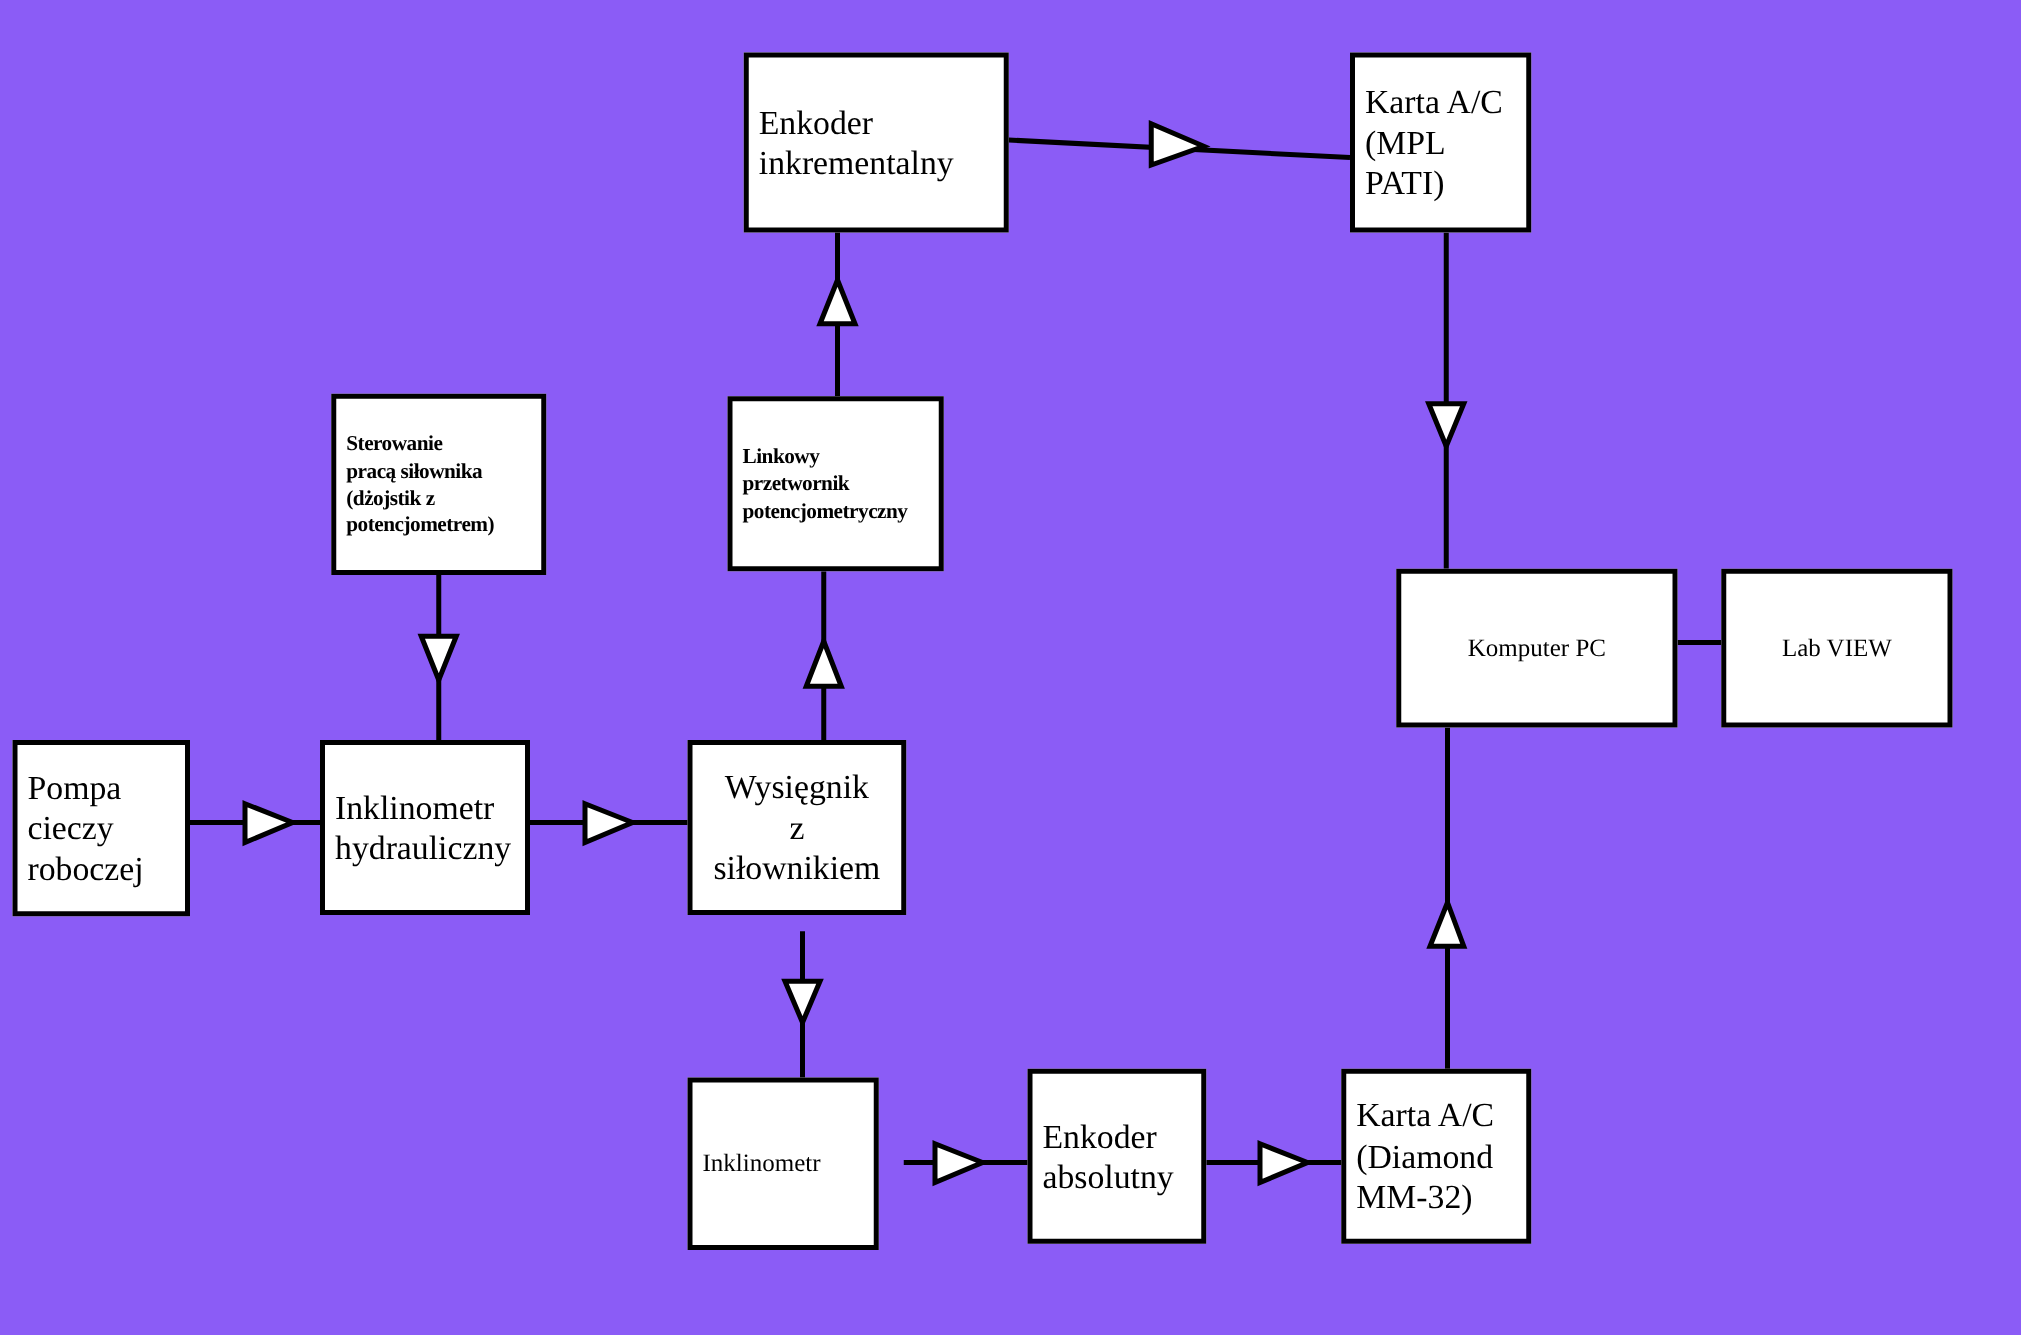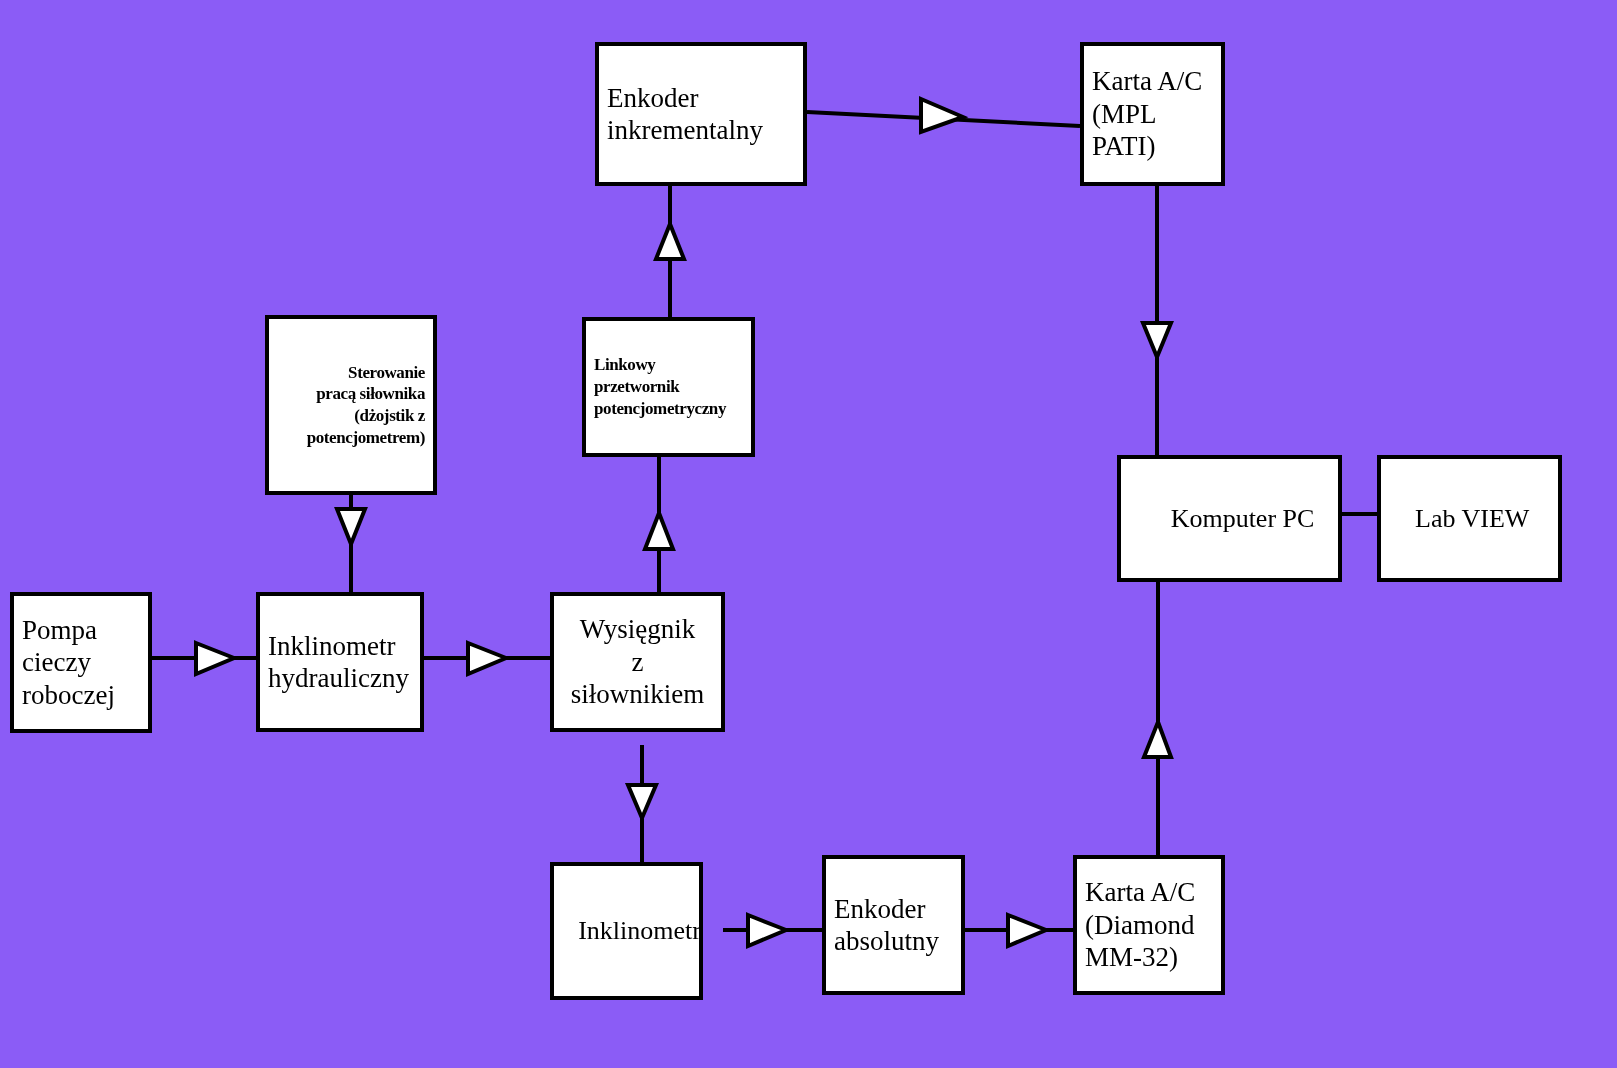--- a/index.html
+++ b/index.html
@@ -4,21 +4,21 @@
 <style>
   html,body{margin:0;padding:0;background:#ffffff;}
   #stage{position:relative;width:1617px;height:1068px;background:#8b5cf6;overflow:hidden;
          font-family:Liberation Serif, serif;}
   svg#wires{position:absolute;left:0;top:0;width:1617px;height:1068px;}
   .node{position:absolute;box-sizing:border-box;border:4px solid #000;background:#fff;
         display:flex;align-items:center;z-index:2;}
   .node .lbl{display:block;width:100%;padding:0 8px;color:#000;white-space:pre-line;}
   .big .lbl{font-size:27px;line-height:1.20;font-weight:400;letter-spacing:0px;}
   .small .lbl{font-size:17px;line-height:1.28;font-weight:700;letter-spacing:-0.4px;}
-  .mid .lbl{font-size:26px;line-height:1.20;margin-left:26px;}
+  .mid .lbl{font-size:20px;line-height:1.20;}
 </style>
 </head>
 <body>
 
 <div id="stage">
 
   <svg id="wires" viewBox="0 0 1617 1068" xmlns="http://www.w3.org/2000/svg">
     <g stroke="#000" stroke-width="4" fill="none" stroke-linecap="butt">
 
       <line x1="807" y1="112" x2="1080" y2="126"></line>
@@ -65,39 +65,39 @@
     <span class="lbl">Enkoder
 inkrementalny</span>
   </div>
 
   <div class="node big" style="left:1080px;top:42px;width:145px;height:144px;">
     <span class="lbl">Karta A/C
 (MPL
 PATI)</span>
   </div>
 
-  <div class="node small" style="left:265px;top:315px;width:172px;height:180px;text-align:right;">
+  <div class="node small" style="left:265px;top:315px;width:172px;height:145px;">
     <span class="lbl">Sterowanie
 pracą siłownika
 (dżojstik z
 potencjometrem)</span>
   </div>
 
   <div class="node small" style="left:582px;top:317px;width:173px;height:140px;">
     <span class="lbl">Linkowy
 przetwornik
 potencjometryczny</span>
   </div>
 
   <div class="node mid" style="left:1117px;top:455px;width:225px;height:127px;">
     <span class="lbl" style="text-align:center;">Komputer PC</span>
   </div>
 
   <div class="node mid" style="left:1377px;top:455px;width:185px;height:127px;">
-    <span class="lbl" style="text-align:left;">Lab VIEW</span>
+    <span class="lbl" style="text-align:center;">Lab VIEW</span>
   </div>
 
   <div class="node big" style="left:10px;top:592px;width:142px;height:141px;">
     <span class="lbl">Pompa
 cieczy
 roboczej</span>
   </div>
 
   <div class="node big" style="left:256px;top:592px;width:168px;height:140px;">
     <span class="lbl">Inklinometr

